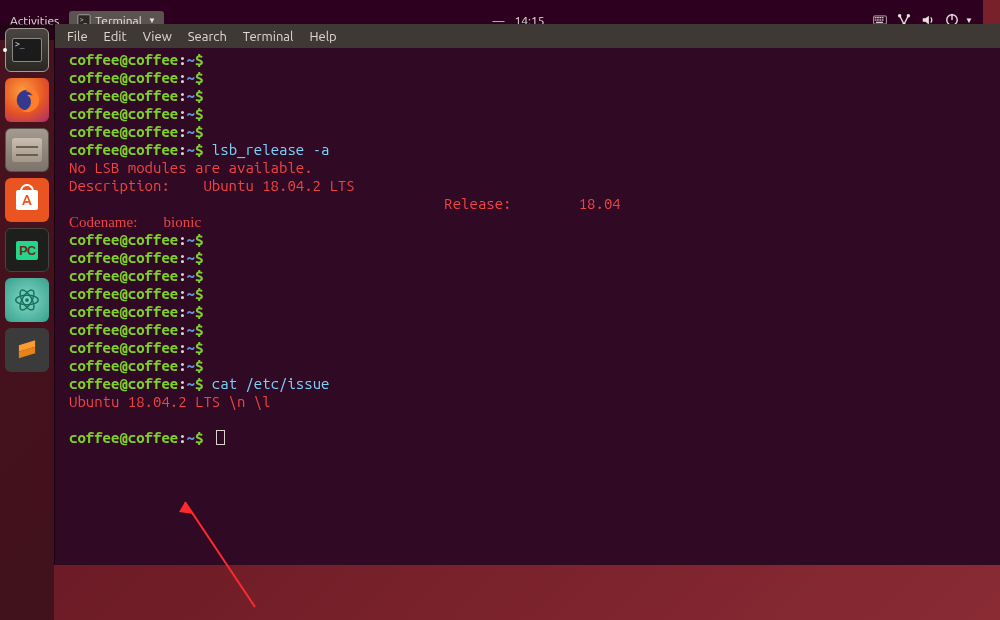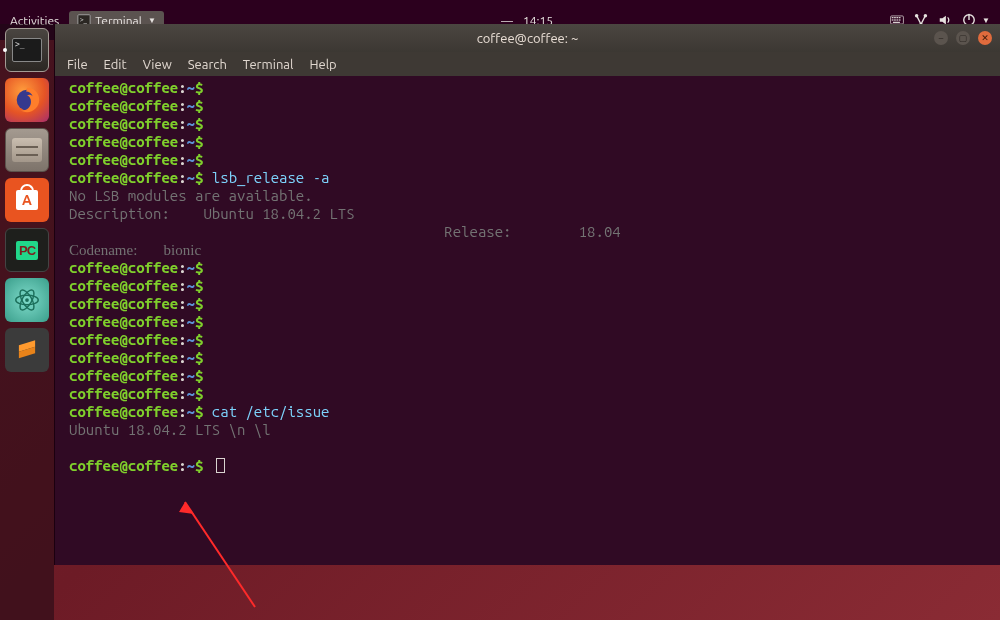--- a/index.html
+++ b/index.html
@@ -1,20 +1,20 @@
 <!DOCTYPE html>
 <html><head>
 <meta charset="utf-8">
 <style>
 * { margin: 0; padding: 0; box-sizing: border-box; }
 html, body { width: 1000px; height: 620px; overflow: hidden; font-family: Ubuntu, "Noto Sans", sans-serif; }
 body { background: linear-gradient(135deg, #7a1f2b, #6d1b26 40%, #8a2b34); position: relative; }
 
 
-.top-panel { position: absolute; top: 0; left: 0; right: 0; height: 40px; background: #2c001e; color: #e6e2df; display: flex; align-items: center; font-size: 12px; }
+.top-panel { position: absolute; top: 0; left: 0; right: 17px; height: 40px; background: #2c001e; color: #e6e2df; display: flex; align-items: center; font-size: 12px; }
 .top-panel .left, .top-panel .right { display: flex; align-items: center; gap: 10px; padding: 0 10px; }
 .top-panel .center { flex: 1; text-align: center; }
 .top-panel .item { display: inline-flex; align-items: center; gap: 4px; cursor: pointer; }
 .top-panel .active { background: #5b5350; padding: 2px 8px; border-radius: 3px; }
 .top-panel svg { width: 14px; height: 14px; fill: #e6e2df; }
 .tri { font-size: 8px; margin-left: 2px; }
 
 
 .dock { position: absolute; top: 24px; left: 0; bottom: 0; width: 54px; background: rgba(30,10,20,0.55); display: flex; flex-direction: column; align-items: center; padding-top: 4px; gap: 6px; }
 .dock-item { width: 44px; height: 44px; border-radius: 6px; display: flex; align-items: center; justify-content: center; font-size: 10px; color: #fff; position: relative; cursor: pointer; }
@@ -46,21 +46,21 @@
 .win-controls { margin-left: auto; display: flex; align-items: center; gap: 8px; }
 .wc { width: 14px; height: 14px; border-radius: 50%; background:#5b544e; display:flex; align-items:center; justify-content:center; font-size:9px; color:#2b2622; cursor:pointer; }
 .wc.close { background:#e06b3d; color:#3a1a0b; }
 .menubar { height: 24px; background: #3e3934; display: flex; align-items: center; padding: 0 6px; gap: 4px; font-size: 13px; color: #e0d7cf; }
 .menubar span { padding: 2px 6px; cursor: pointer; }
 .terminal { flex: 1; background: #300a24; padding: 3px 4px 6px 14px; font: 15px/18px "Ubuntu Mono", "DejaVu Sans Mono", monospace; color: #d9d3d0; overflow: hidden; }
 .prompt { color: #7fcf2c; font-weight: bold; }
 .prompt .path { color: #5c93d6; }
 .prompt .sep, .prompt .dollar { color: #d9d3d0; }
 .cmd { color: #7dd3fc; font-weight: normal; }
-.out { color: #737373; }
+.out { color: #ef4444; }
 .cursor { display:inline-block; width: 9px; height: 15px; border: 1px solid #d9d3d0; vertical-align: -2px; margin-left: 4px; }
 .blank { height: 18px; }
 
 
 .arrow { position:absolute; left: 90px; bottom: 8px; width: 180px; height: 120px; pointer-events:none; }
 .arrow line { stroke:#ff2a2a; stroke-width:2; }
 .arrow polygon { fill:#ff2a2a; }
 </style>
 </head>
 <body>
@@ -156,28 +156,20 @@
     </div>
   <div class="dock-item di-subl">
       <svg viewBox="0 0 32 32">
         <path d="M6 10l20-6v8L6 18z" fill="#ff9a2e"></path>
         <path d="M6 18l20-6v8L6 26z" fill="#e8831a"></path>
       </svg>
     </div>
 </div>
 
 <div class="window">
-  <div class="titlebar">
-    <span class="title">coffee@coffee: ~</span>
-    <div class="win-controls">
-      <div class="wc">–</div>
-      <div class="wc">▢</div>
-      <div class="wc close">✕</div>
-    </div>
-  </div>
   <div class="menubar" id="menubar">
       <span>File</span>
       <span>Edit</span>
       <span>View</span>
       <span>Search</span>
       <span>Terminal</span>
       <span>Help</span>
     </div>
   <div class="terminal" id="term">
       <div><span class="prompt">coffee@coffee<span class="sep">:</span><span class="path">~</span></span><span class="prompt dollar">$</span> <span class="cmd"></span></div>

